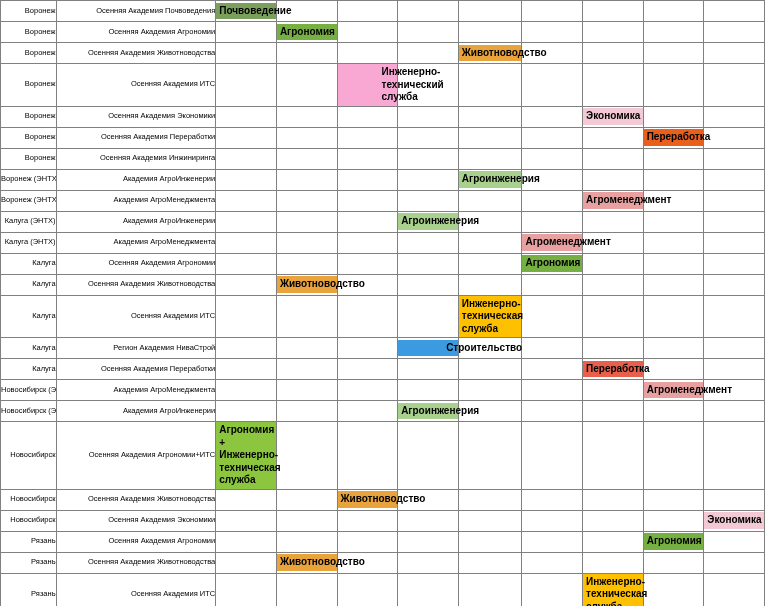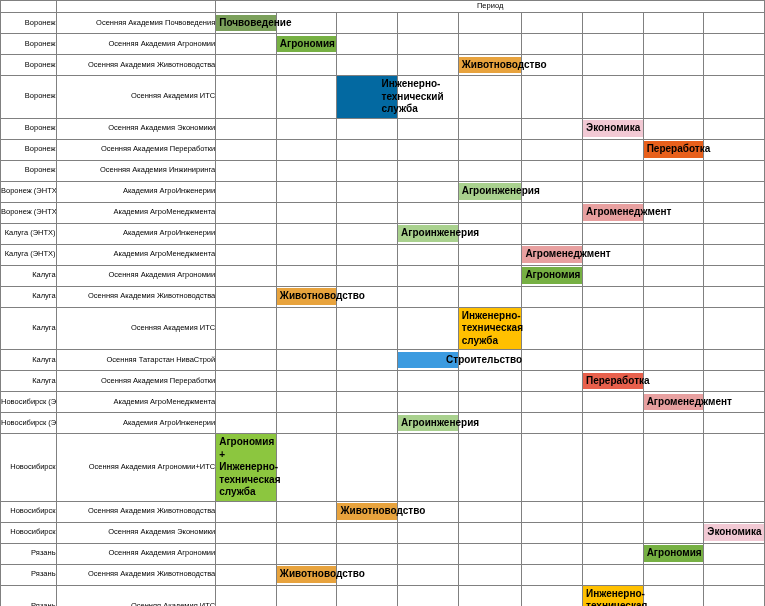--- a/index.html
+++ b/index.html
@@ -95,25 +95,20 @@
     <col style="width:60px">
     <col style="width:60px">
     <col style="width:60px">
     <col style="width:63px">
     <col style="width:60px">
     <col style="width:60px">
     <col style="width:60px">
     <col style="width:60px">
   </colgroup>
   <thead>
-    <tr>
-      <th class="corner-blank"></th>
-      <th class="corner-blank"></th>
-      <th class="period-header" colspan="9">Период</th>
-    </tr>
   </thead>
   <tbody id="table-body">
       <tr>
         <td class="region">Воронеж</td>
         <td class="academy">Осенняя Академия Почвоведения</td>
         <td class="slot">
           <span class="chip" style="background: rgb(123, 160, 91);">Почвоведение</span>
         </td>
         <td class="slot"></td>
         <td class="slot"></td>
@@ -153,21 +148,21 @@
         <td class="slot"></td>
         <td class="slot"></td>
         <td class="slot"></td>
       </tr>
       <tr>
         <td class="region">Воронеж</td>
         <td class="academy">Осенняя Академия ИТС</td>
         <td class="slot"></td>
         <td class="slot"></td>
         <td class="slot">
-          <span class="chip" style="background: #0369a1; padding-left: 44px;">Инженерно-технический служба</span>
+          <span class="chip" style="background: #f9a8d4; padding-left: 44px;">Инженерно-технический служба</span>
         </td>
         <td class="slot"></td>
         <td class="slot"></td>
         <td class="slot"></td>
         <td class="slot"></td>
         <td class="slot"></td>
         <td class="slot"></td>
       </tr>
       <tr>
         <td class="region">Воронеж</td>
@@ -312,21 +307,21 @@
         <td class="slot">
           <span class="chip" style="background: rgb(255, 192, 0);">Инженерно-техническая служба</span>
         </td>
         <td class="slot"></td>
         <td class="slot"></td>
         <td class="slot"></td>
         <td class="slot"></td>
       </tr>
       <tr>
         <td class="region">Калуга</td>
-        <td class="academy">Осенняя Татарстан НиваСтрой</td>
+        <td class="academy">Регион Академия НиваСтрой</td>
         <td class="slot"></td>
         <td class="slot"></td>
         <td class="slot"></td>
         <td class="slot">
           <span class="chip" style="background: rgb(60, 155, 224); padding-left: 48px;">Строительство</span>
         </td>
         <td class="slot"></td>
         <td class="slot"></td>
         <td class="slot"></td>
         <td class="slot"></td>

